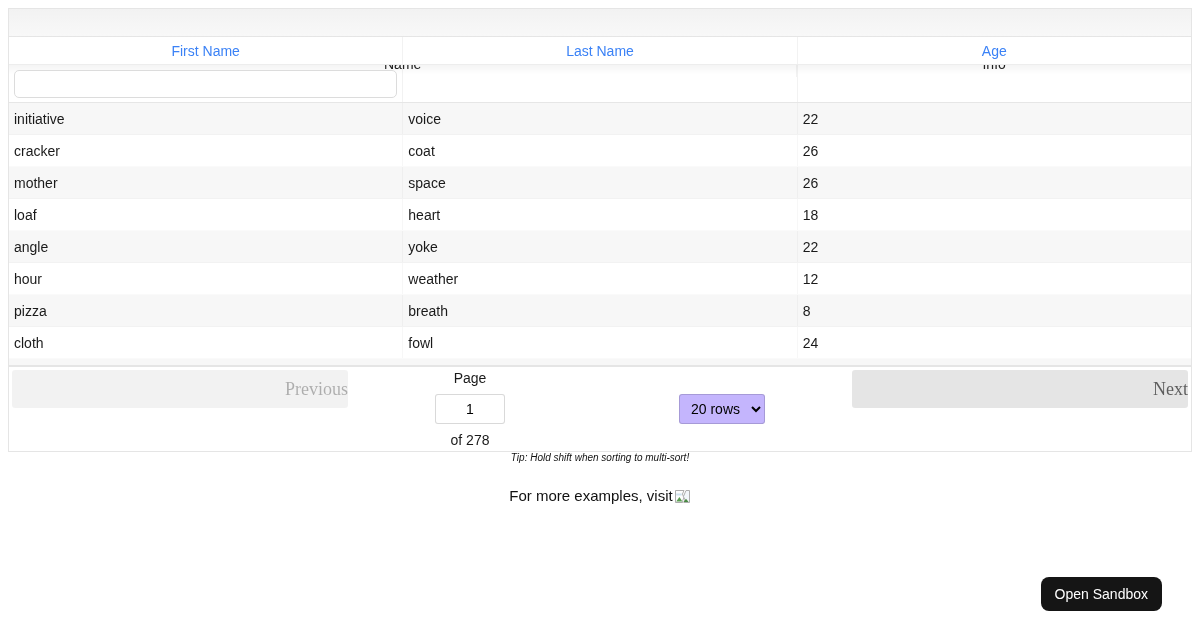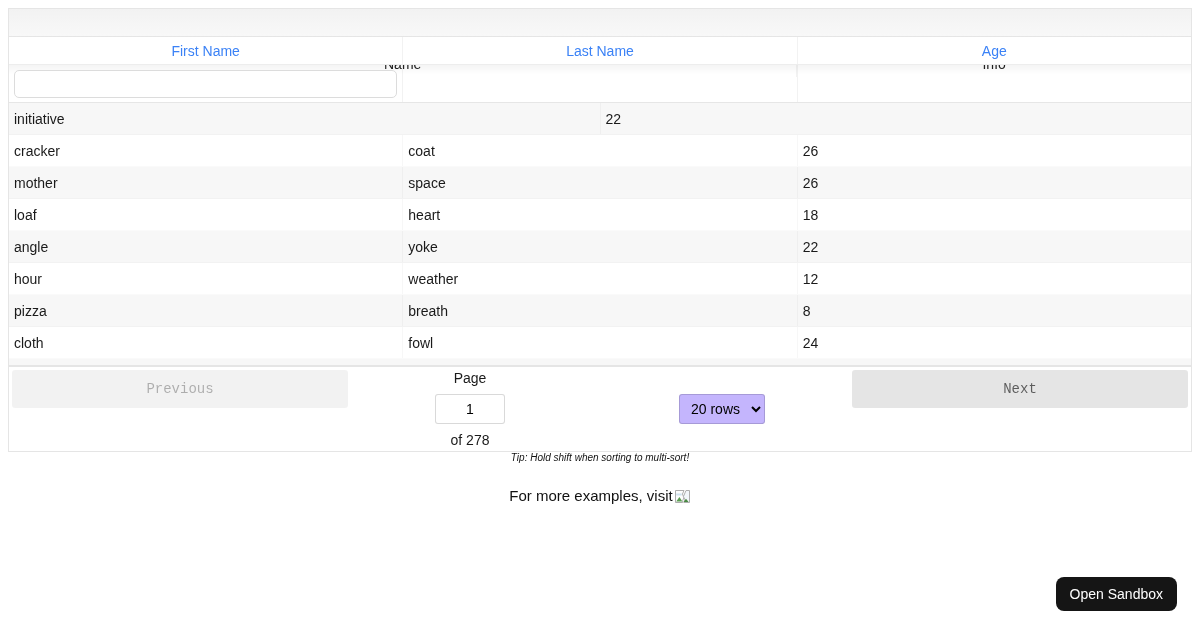--- a/index.html
+++ b/index.html
@@ -107,23 +107,24 @@
     display: flex; align-items: center; justify-content: space-around;
     color: #1a1a1a;
   }
   .pg-btn {
     width: 100%;
     height: 38px;
     border: none;
     border-radius: 3px;
     background: rgba(0,0,0,0.1);
     color: rgba(0,0,0,0.6);
-    font-size: 14px;
-    font-family: Liberation Mono, monospace;
+    font-size: 18px;
+    font-family: Liberation Serif, serif;
     cursor: pointer;
+    text-align: right;
   }
   .pg-btn:disabled { opacity: 0.5; cursor: default; }
   .pg-pagegroup { display: flex; align-items: center; gap: 8px; white-space: nowrap; flex-direction: column; }
   .pg-pageinput {
     width: 70px;
     height: 30px;
     text-align: center;
     border: 1px solid rgba(0,0,0,0.15);
     border-radius: 3px;
     font-size: 14px;
@@ -157,21 +158,21 @@
   }
   .broken-img {
     display: inline-block;
     vertical-align: -3px;
     margin-left: 1px;
   }
 
   
   .open-sandbox {
     position: fixed;
-    right: 23px;
+    right: 38px;
     bottom: 19px;
     background: #151515;
     color: #ffffff;
     border: none;
     border-radius: 8px;
     padding: 9px 14px;
     font-size: 14px;
     font-family: inherit;
     cursor: pointer;
   }
@@ -206,20 +207,21 @@
     <div class="rt-filter-cell">
       <input type="text" value="" style="">
     </div>
     <div class="rt-filter-cell"></div>
     <div class="rt-filter-cell"></div>
   </div>
 
   <div class="rt-tbody">
     <div class="flexrow rt-row">
       <div class="rt-td">initiative</div>
+      <div class="rt-td">voice</div>
       <div class="rt-td">22</div>
     </div>
     <div class="flexrow rt-row">
       <div class="rt-td">cracker</div>
       <div class="rt-td">coat</div>
       <div class="rt-td">26</div>
     </div>
     <div class="flexrow rt-row">
       <div class="rt-td">mother</div>
       <div class="rt-td">space</div>

